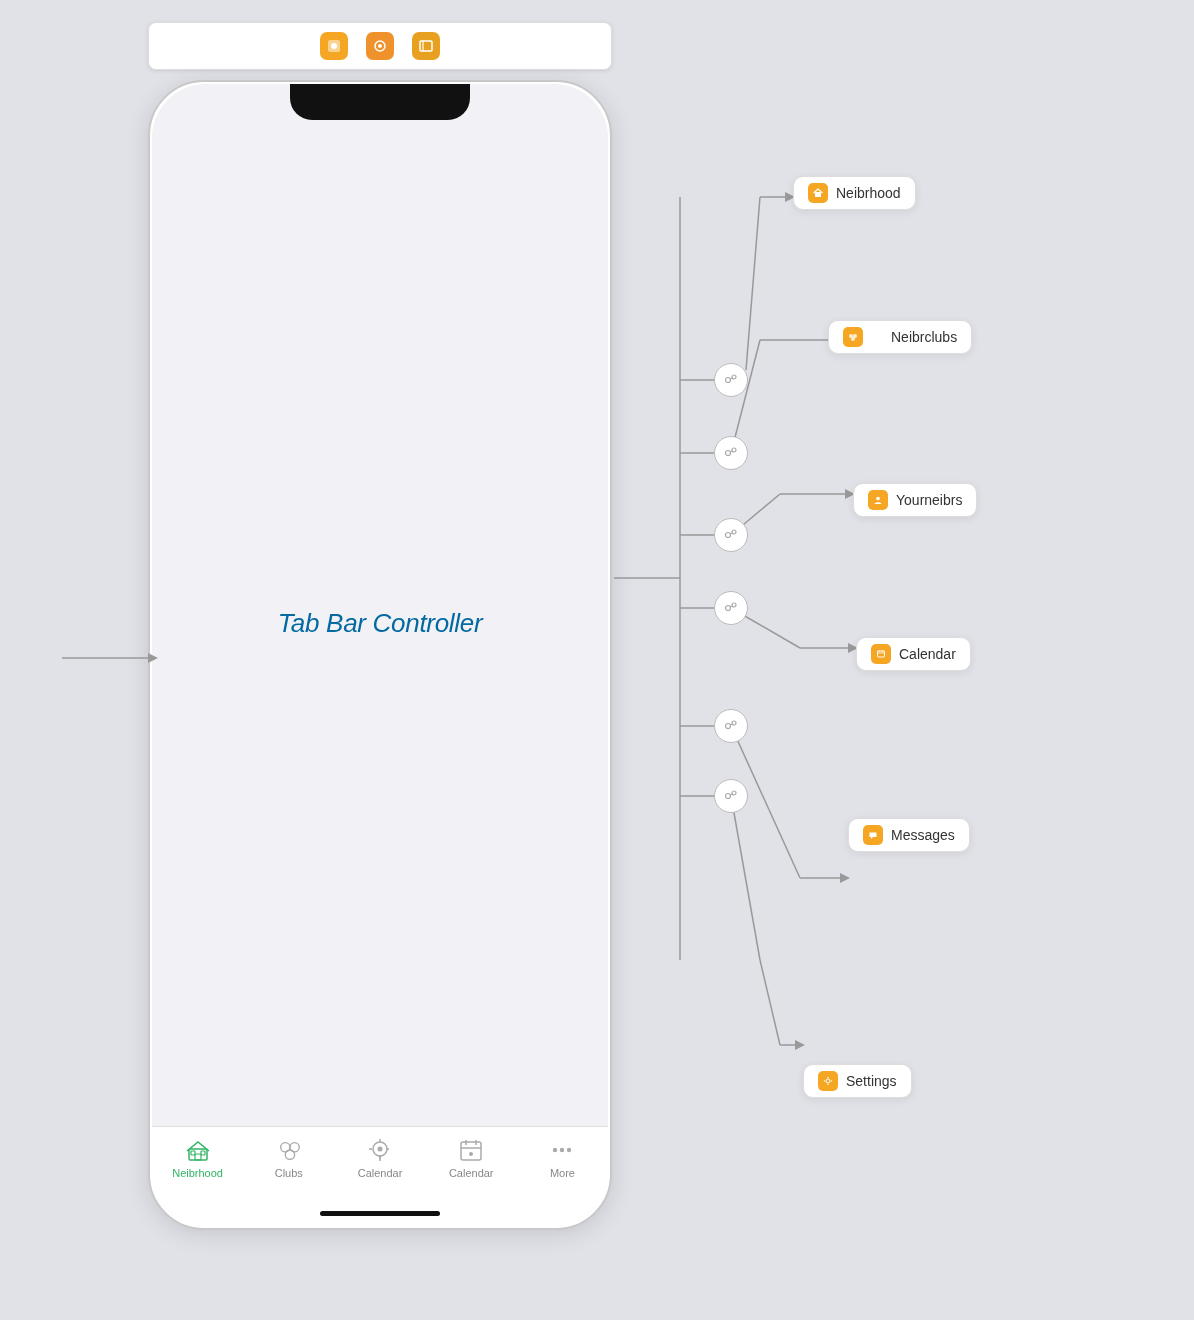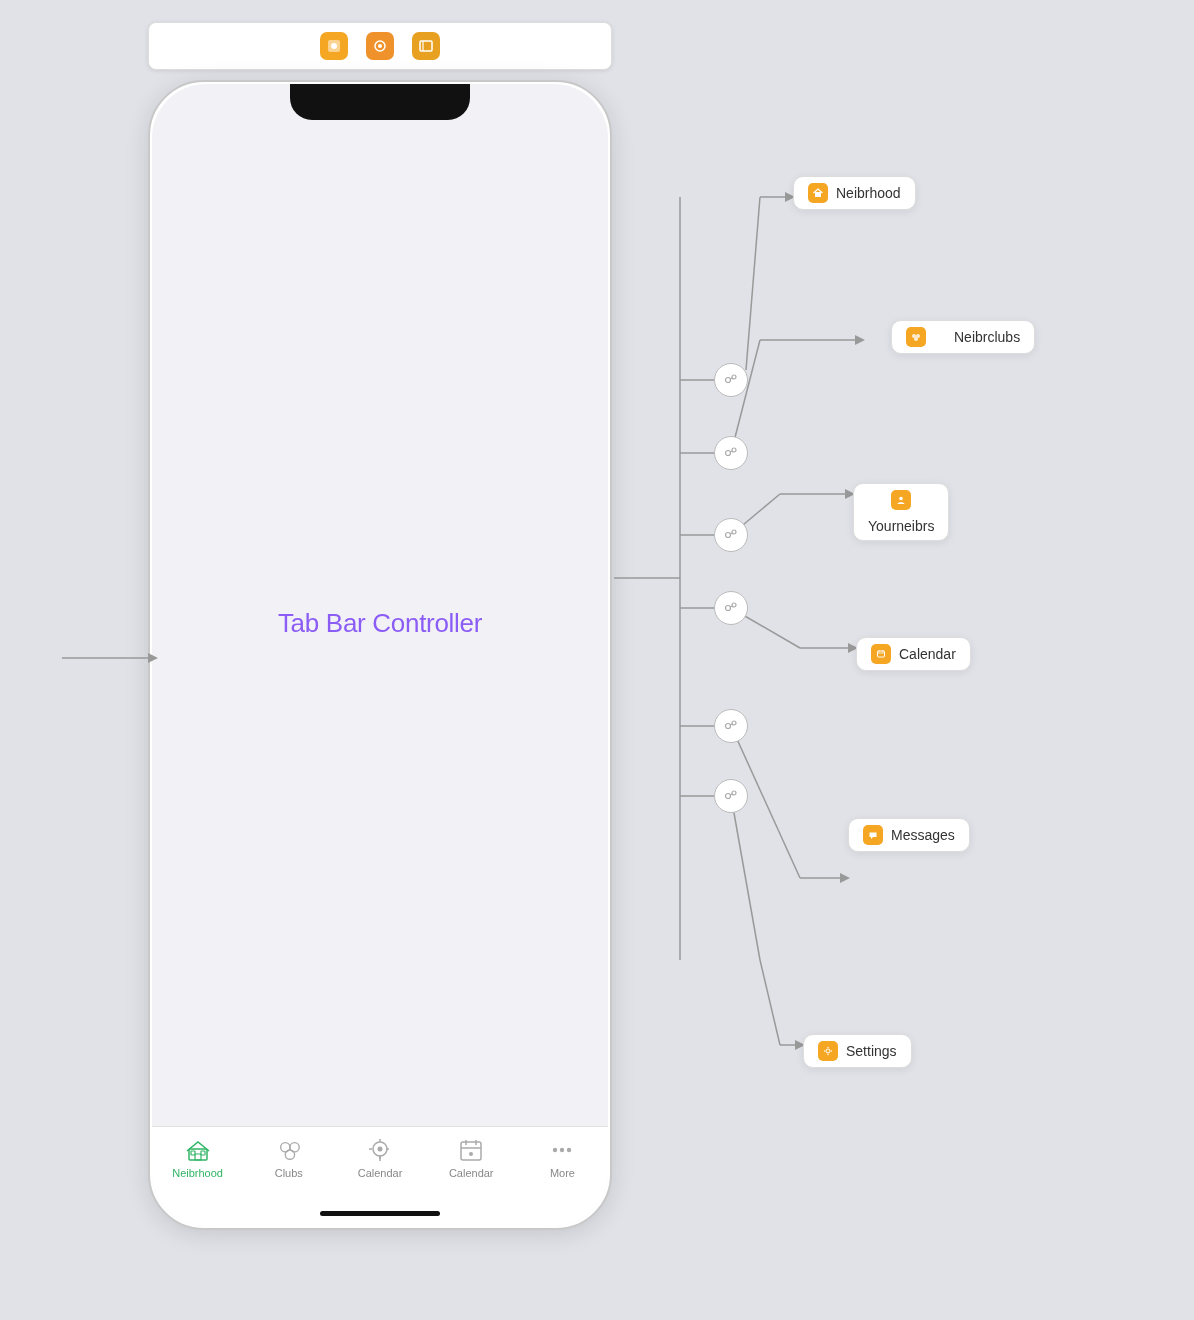--- a/index.html
+++ b/index.html
@@ -87,23 +87,24 @@
       left: 0;
       right: 0;
       bottom: 100px;
       display: flex;
       align-items: center;
       justify-content: center;
     }
 
     .phone-title {
       font-size: 26px;
-      color: #8b5cf6;
+      color: #0369a1;
       font-weight: 400;
       letter-spacing: -0.3px;
+      font-style: italic;
     }
 
     
     .tab-bar {
       position: absolute;
       bottom: 0;
       left: 0;
       right: 0;
       height: 100px;
       background: white;
@@ -399,33 +400,33 @@
   <div class="dest-icon">
     <svg width="12" height="12" viewBox="0 0 12 12" fill="none">
       <circle cx="6" cy="6" r="5" fill="#f5a623"></circle>
       <rect x="3" y="5" width="6" height="5" rx="0.5" fill="white"></rect>
       <path d="M1.5 6 L6 2 L10.5 6" stroke="white" stroke-width="1.2" fill="none"></path>
     </svg>
   </div>
   <span>Neibrhood</span>
 </div>
 
-<div class="dest-box" style="left: 891px; top: 320px; gap: 28px;">
+<div class="dest-box" style="left: 828px; top: 320px; gap: 28px;">
   <div class="dest-icon">
     <svg width="12" height="12" viewBox="0 0 12 12" fill="none">
       <circle cx="6" cy="6" r="5" fill="#f5a623"></circle>
       <circle cx="4" cy="5" r="2" fill="white" opacity="0.8"></circle>
       <circle cx="8" cy="5" r="2" fill="white" opacity="0.8"></circle>
       <circle cx="6" cy="8" r="2" fill="white" opacity="0.8"></circle>
     </svg>
   </div>
   <span>Neibrclubs</span>
 </div>
 
-<div class="dest-box" style="left: 853px; top: 483px; flex-direction: column;">
+<div class="dest-box" style="left: 853px; top: 483px;">
   <div class="dest-icon">
     <svg width="12" height="12" viewBox="0 0 12 12" fill="none">
       <circle cx="6" cy="6" r="5" fill="#f5a623"></circle>
       <circle cx="6" cy="4.5" r="1.8" fill="white"></circle>
       <path d="M2.5 10 C2.5 7.5 9.5 7.5 9.5 10" fill="white"></path>
     </svg>
   </div>
   <span>Yourneibrs</span>
 </div>
 
@@ -445,21 +446,21 @@
 <div class="dest-box" style="left: 848px; top: 818px;">
   <div class="dest-icon">
     <svg width="12" height="12" viewBox="0 0 12 12" fill="none">
       <circle cx="6" cy="6" r="5" fill="#f5a623"></circle>
       <path d="M2.5 3.5 L9.5 3.5 L9.5 8 L6 8 L4 10 L4 8 L2.5 8 Z" fill="white"></path>
     </svg>
   </div>
   <span>Messages</span>
 </div>
 
-<div class="dest-box" style="left: 803px; top: 1034px; align-items: center;">
+<div class="dest-box" style="left: 803px; top: 1064px; align-items: center;">
   <div class="dest-icon">
     <svg width="12" height="12" viewBox="0 0 12 12" fill="none">
       <circle cx="6" cy="6" r="5" fill="#f5a623"></circle>
       <circle cx="6" cy="6" r="2" stroke="white" stroke-width="1" fill="none"></circle>
       <circle cx="6" cy="2.5" r="0.7" fill="white"></circle>
       <circle cx="6" cy="9.5" r="0.7" fill="white"></circle>
       <circle cx="2.5" cy="6" r="0.7" fill="white"></circle>
       <circle cx="9.5" cy="6" r="0.7" fill="white"></circle>
     </svg>
   </div>

